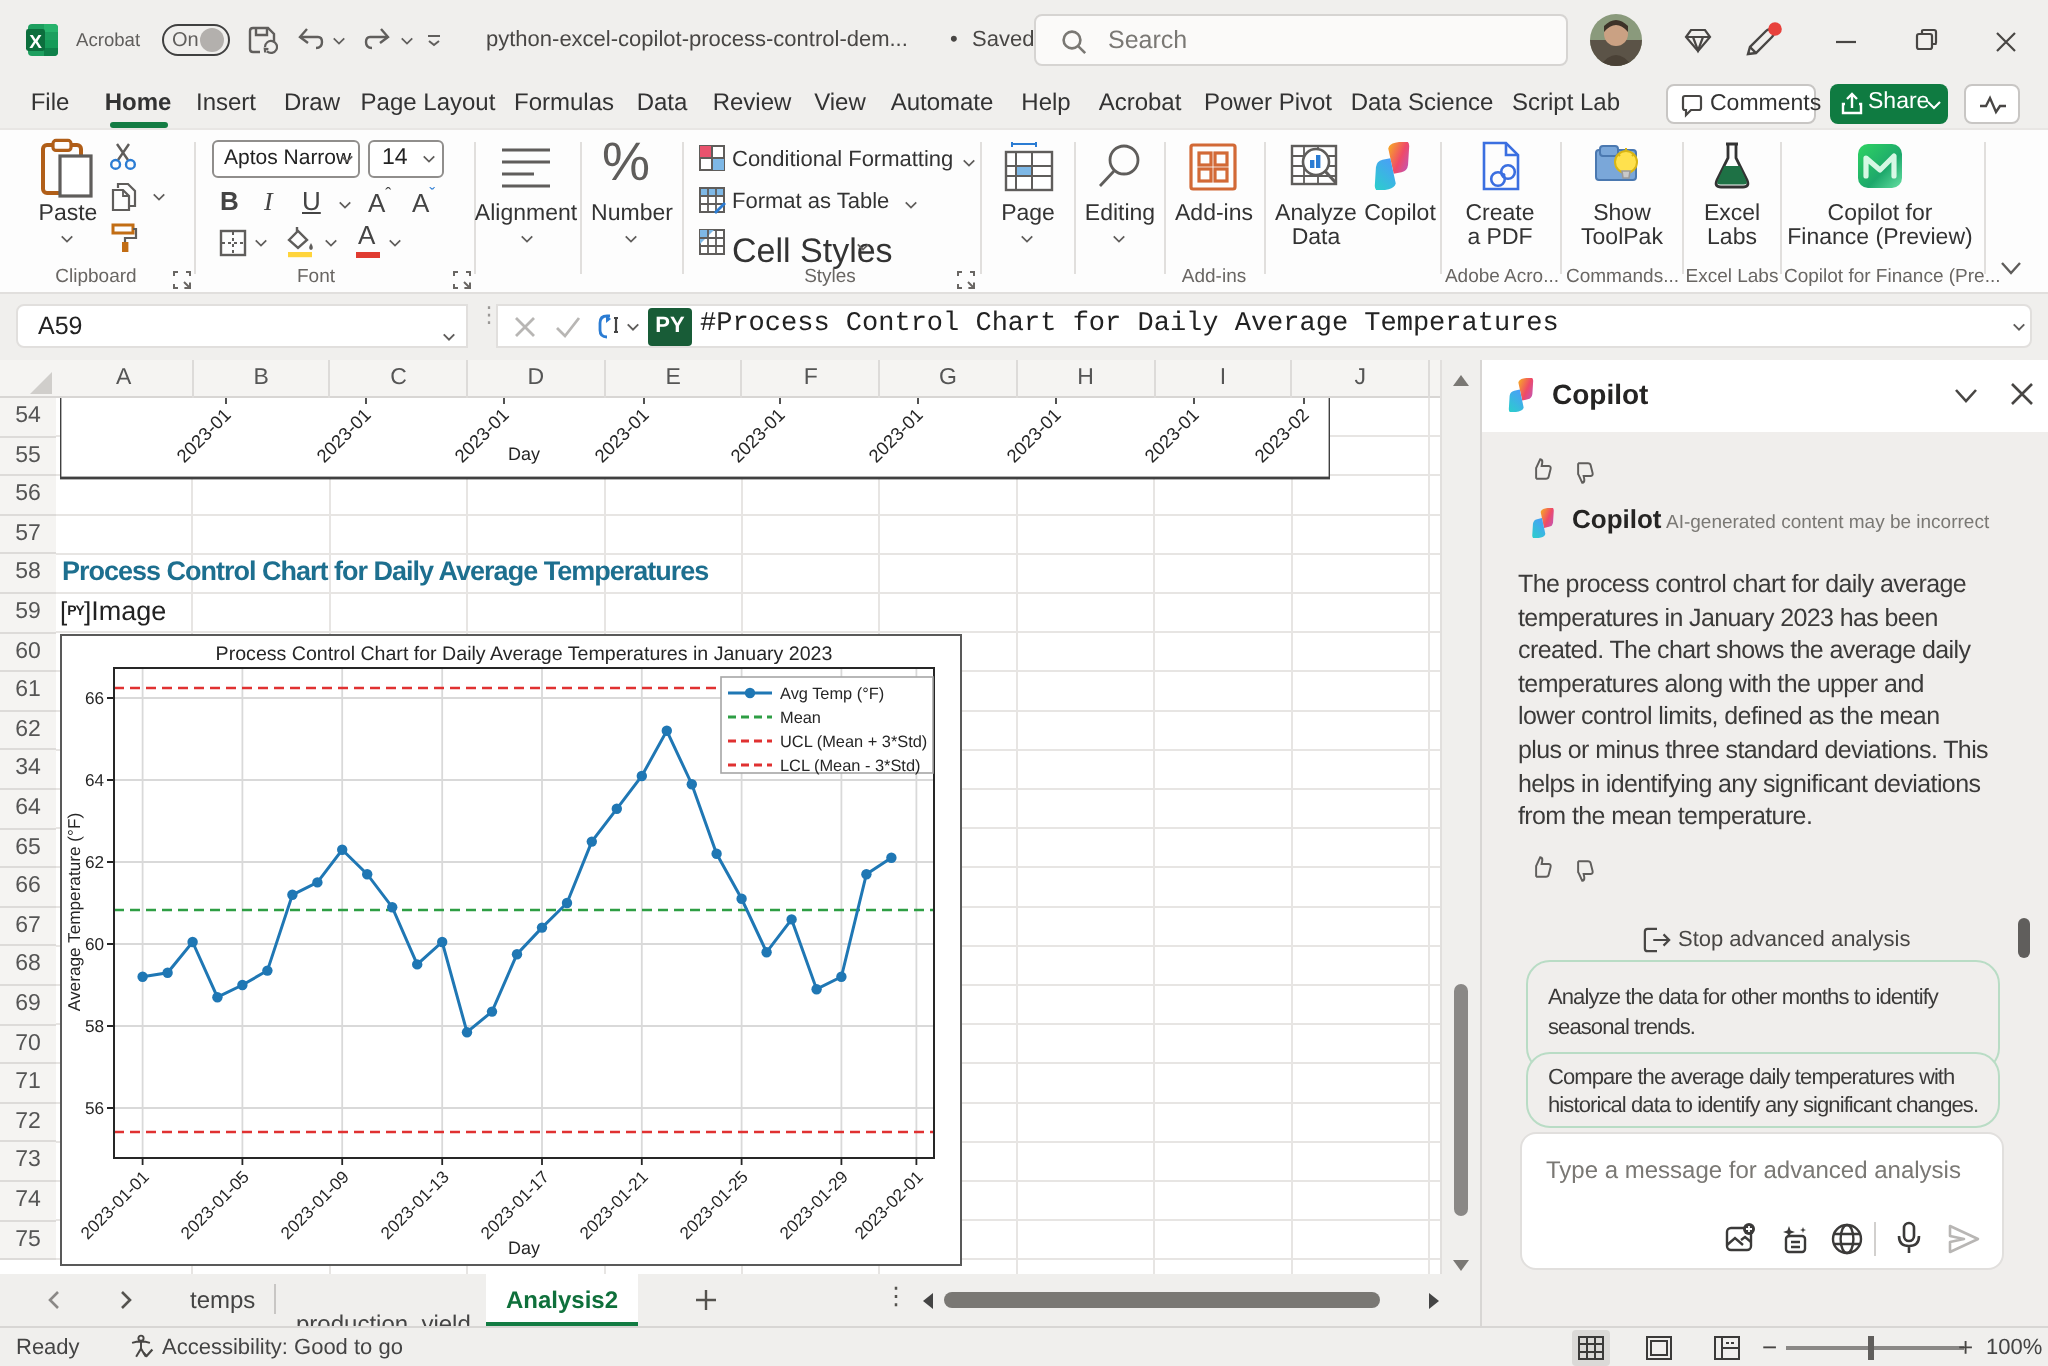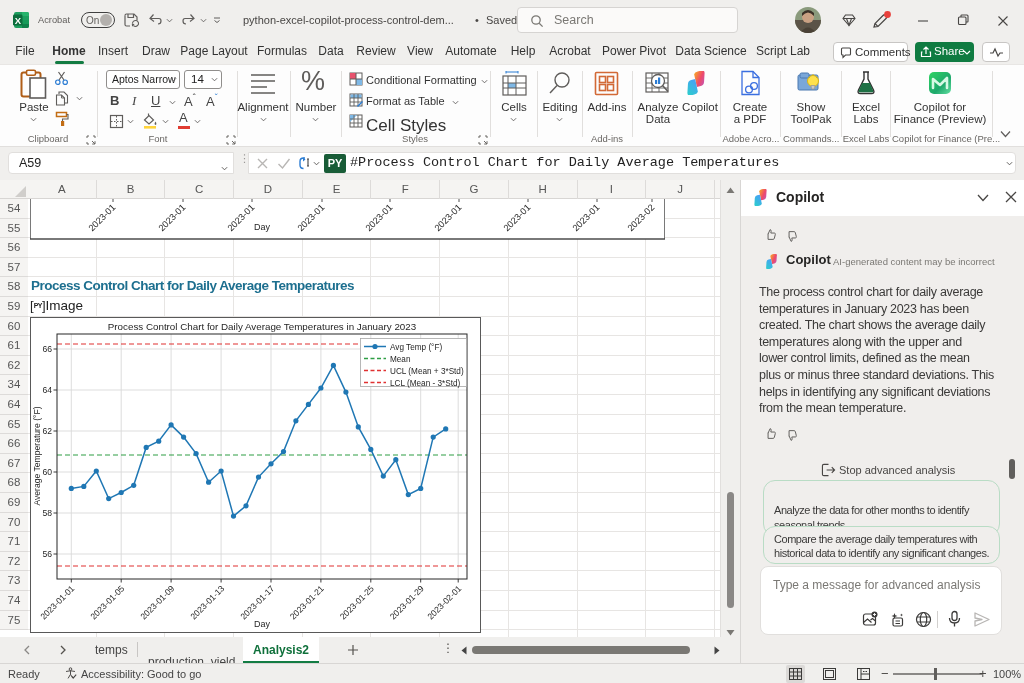--- a/index.html
+++ b/index.html
@@ -84,21 +84,21 @@
   <svg class="abs" style="left:212px;top:15px" width="10" height="10" viewBox="0 0 10 10" fill="none" stroke="#605e5c" stroke-width="1">
     <path d="M2 3 L8 3 M2.5 5.5 L5 7.5 L7.5 5.5"></path>
   </svg>
   <div class="abs" style="left:243px;top:14px;font-size:11px;color:#484644">python-excel-copilot-process-control-dem...</div>
   <div class="abs" style="left:475px;top:14px;font-size:11px;color:#484644">•</div>
   <div class="abs" style="left:486px;top:14px;font-size:11px;color:#484644">Saved</div>
   <svg class="abs" style="left:524px;top:17px" width="10" height="7" viewBox="0 0 10 7" fill="none" stroke="#484644" stroke-width="1.2">
       <path d="M1 1 L5 5.5 L9 1"></path>
     </svg>
 
-  <div class="abs" style="left:517px;top:7px;width:221px;height:26px;background:#fbfaf9;border:1px solid #d6d4d2;border-radius:4px">
+  <div class="abs" style="left:517px;top:7px;width:267px;height:26px;background:#fbfaf9;border:1px solid #d6d4d2;border-radius:4px">
     <svg class="abs" style="left:12px;top:6px" width="14" height="14" viewBox="0 0 14 14" fill="none" stroke="#7a7874" stroke-width="1.3">
       <circle cx="6" cy="6" r="4.2"></circle>
         <path d="M9.2 9.2 L12.6 12.6"></path>
     </svg>
     <div class="abs" style="left:36px;top:5px;font-size:12.5px;color:#7a7874">Search</div>
   </div>
 
   <svg class="abs" style="left:795px;top:7px" width="26" height="26" viewBox="0 0 26 26">
     <defs>
         <clipPath id="avc">
@@ -310,21 +310,21 @@
       <path d="M1 3 L1 1 L3 1 M7 1 L9 1 L9 3 M1 7 L1 9 L3 9 M6 6 L9 9 M9 6.2 L9 9 L6.2 9"></path>
     </svg>
   <div class="gsep" style="left:490px"></div>
 
   <svg class="abs" style="left:502px;top:6px" width="25" height="25" viewBox="0 0 25 25">
     <path d="M4 1 L16 1 M4 0 L4 2.5 M16 0 L16 2.5" stroke="#2b7cd3" stroke-width="1"></path>
     <rect x="1" y="5" width="23" height="19" fill="#fff" stroke="#5f5d5b" stroke-width="1.2"></rect>
     <rect x="6" y="12" width="8" height="5" fill="#7eb8e6"></rect>
     <path d="M1 12 L24 12 M1 17 L24 17 M6 5 L6 24 M14 5 L14 24" stroke="#5f5d5b" stroke-width="1"></path>
   </svg>
-  <div class="rlabel" style="left:494px;top:36px;width:40px">Cells</div>
+  <div class="rlabel" style="left:494px;top:36px;width:40px">Page</div>
   <svg class="abs chev" style="left:510px;top:52px" viewBox="0 0 8 5" fill="none" stroke="#5f5d5b" stroke-width="1">
       <path d="M1 1 L4 4 L7 1"></path>
     </svg>
   <div class="gsep" style="left:537px"></div>
 
   <svg class="abs" style="left:548px;top:6px" width="24" height="24" viewBox="0 0 24 24" fill="none" stroke="#5f5d5b" stroke-width="1.4">
     <circle cx="14" cy="9" r="7"></circle>
       <path d="M9 14.5 L2 22"></path>
   </svg>
   <div class="rlabel" style="left:534px;top:36px;width:52px">Editing</div>
@@ -677,21 +677,21 @@
         <path d="M5 9 L5 2 M5 8.5 L7.5 14 Q9 13.8 8.8 12 L8.4 9.8 L12.8 9.8 Q14.3 9.6 13.9 8 L12.7 3.2 Q12.4 2 11 2 L5 2"></path>
       </svg>
 
     <svg class="abs" style="left:80px;top:247px" width="15" height="14" viewBox="0 0 16 15" fill="none" stroke="#484644" stroke-width="1.2">
       <path d="M8 1.5 L3 1.5 Q1.5 1.5 1.5 3 L1.5 12 Q1.5 13.5 3 13.5 L8 13.5 M6 7.5 L14.5 7.5 M11.5 4.5 L14.5 7.5 L11.5 10.5"></path>
     </svg>
     <div class="abs" style="left:98px;top:248px;font-size:11px;color:#484644">Stop advanced analysis</div>
 
     <div class="abs" style="left:268px;top:243px;width:6px;height:20px;background:#605e5c;border-radius:3px"></div>
 
-    <div class="chip" style="top:264px;height:56px;padding-top:22px">Analyze the data for other months to identify<br>seasonal trends.</div>
+    <div class="chip" style="top:264px;height:56px;padding-top:11px">Analyze the data for other months to identify<br>seasonal trends.</div>
     <div class="chip" style="top:310px;height:38px;padding-top:4.5px">Compare the average daily temperatures with<br>historical data to identify any significant changes.</div>
 
     <div class="abs" style="left:19px;top:350px;width:242px;height:69px;background:#fff;border:1px solid #e1dfdd;border-radius:8px">
       <div class="abs" style="left:12px;top:11px;font-size:12px;color:#7a7874;white-space:nowrap">Type a message for advanced analysis</div>
       <svg class="abs" style="left:101px;top:44px" width="17" height="17" viewBox="0 0 17 17" fill="none" stroke="#3b3a39" stroke-width="1.2">
         <rect x="1.5" y="3" width="12" height="11" rx="2"></rect>
         <path d="M1.5 11.5 L5.5 8 L9.5 11.5 M8.5 9 L10.5 7.5 L13.5 10"></path>
         <circle cx="12.5" cy="3.5" r="3" fill="#3b3a39" stroke="none"></circle>
           <path d="M12.5 2 L12.5 5 M11 3.5 L14 3.5" stroke="#fff" stroke-width="0.9"></path>
       </svg>

